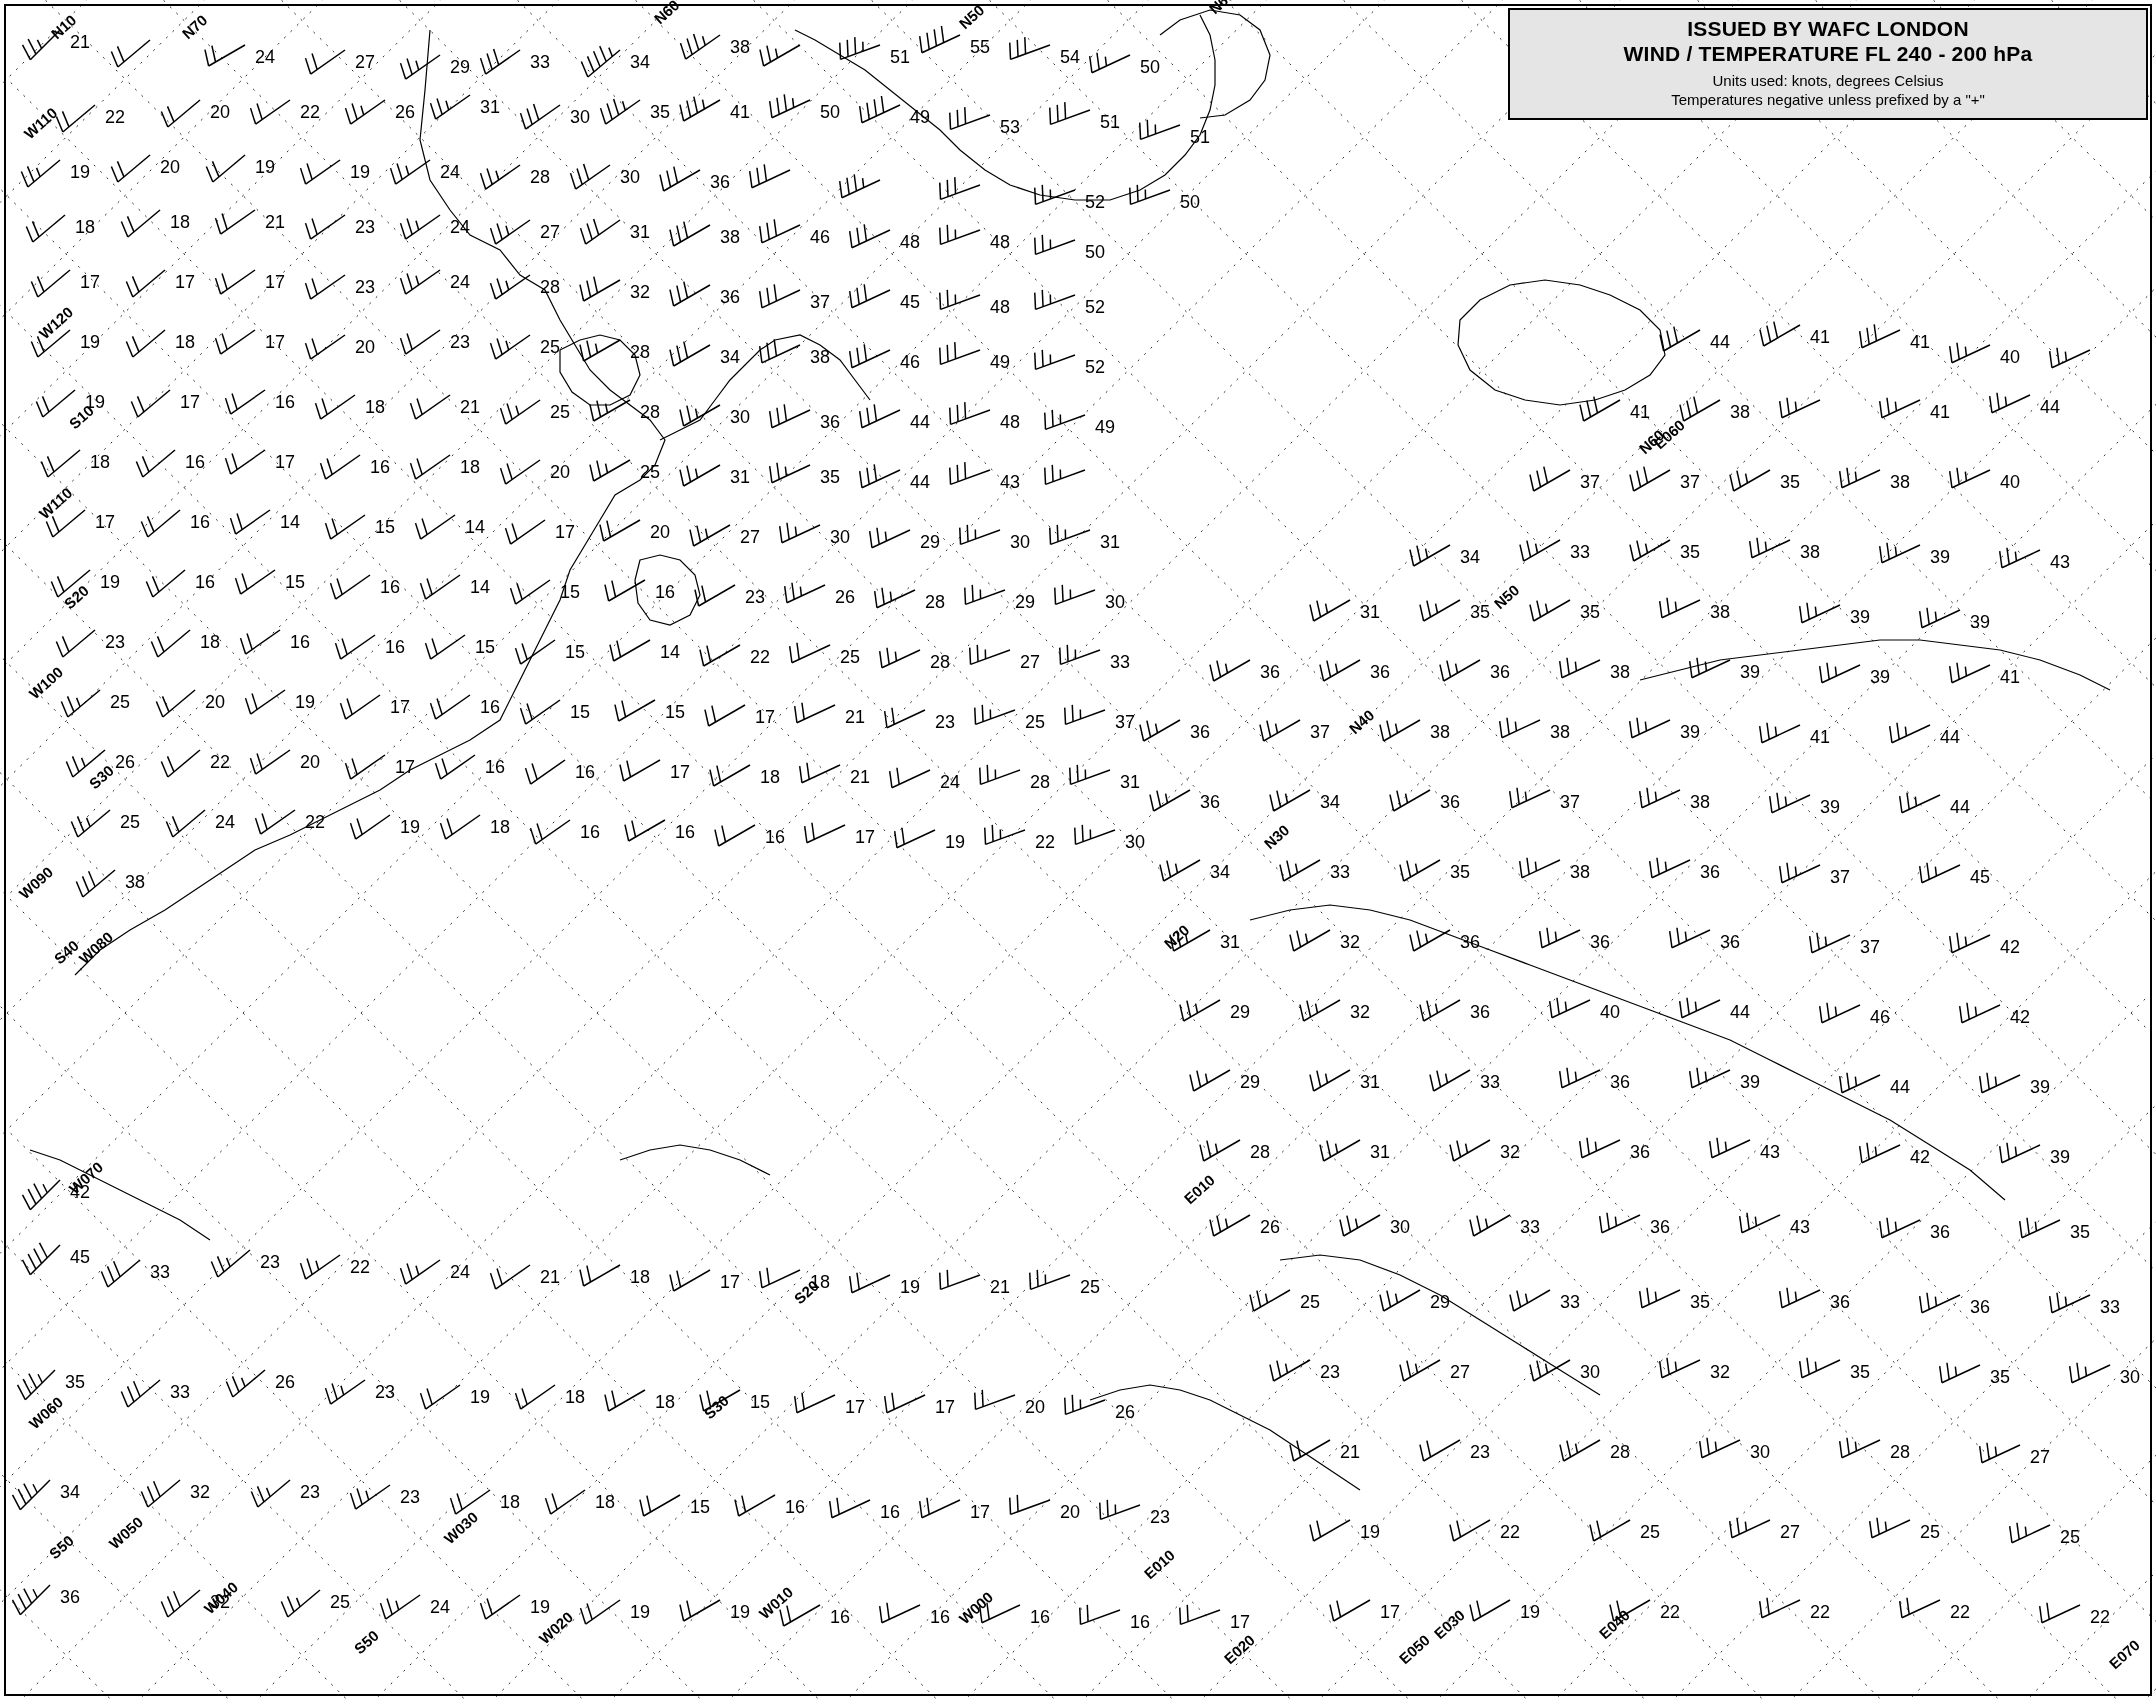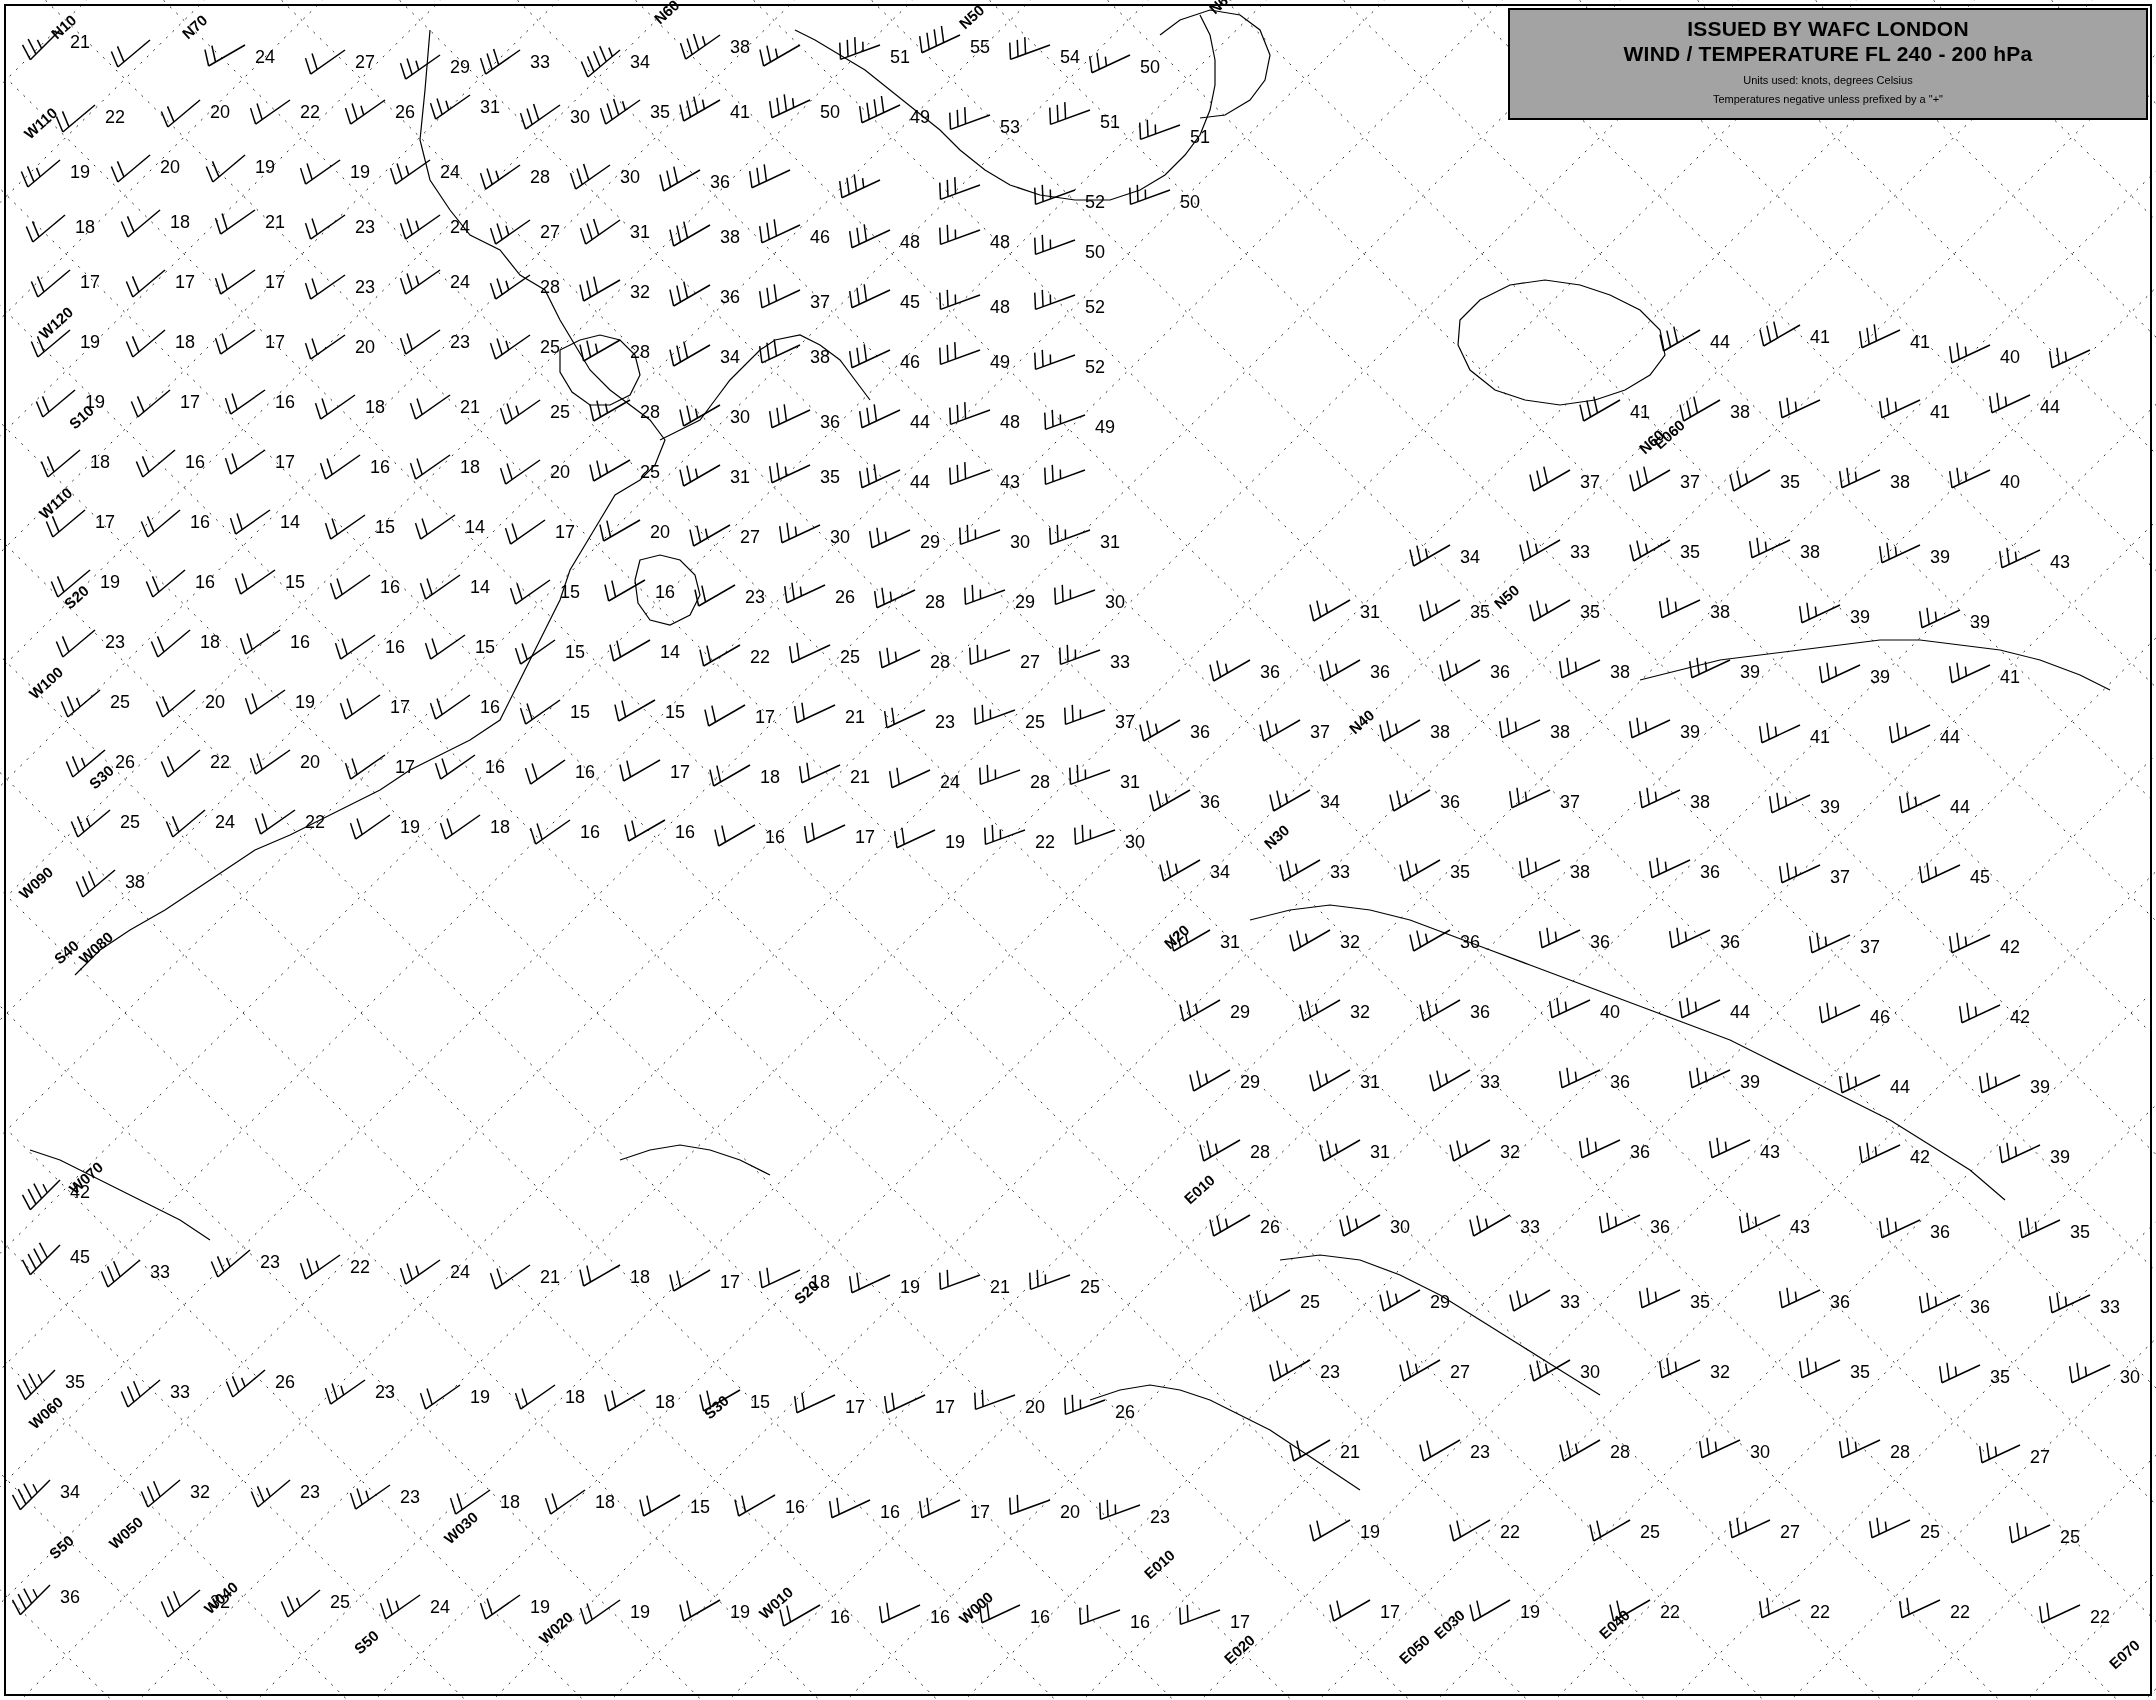--- a/index.html
+++ b/index.html
@@ -30,35 +30,35 @@
   .coast{stroke:#000;stroke-width:1.2;fill:none;}
   .barb{stroke:#000;stroke-width:1.5;fill:none;}
   .temp-text{font-family:"Liberation Sans", sans-serif;font-size:18px;fill:#000;}
   .grid-label{font-family:"Liberation Sans", sans-serif;font-size:15px;fill:#000;font-weight:bold;}
   #legend-box{
     position:absolute;
     right:8px;
     top:8px;
     width:640px;
     border:2px solid #000;
-    background:#a3a3a3;
+    background:#e5e5e5;
     box-sizing:border-box;
     padding:6px 10px 9px 10px;
     text-align:center;
   }
   #legend-box .ln{
     font-size:21px;
     font-weight:bold;
     line-height:25px;
     letter-spacing:.2px;
     color:#000;
     white-space:nowrap;
   }
   #legend-box .sub{
-    font-size:11px;
+    font-size:15px;
     font-weight:normal;
     line-height:19px;
     color:#000;
     white-space:nowrap;
   }
   #legend-box .gap{height:5px;}
 </style>
 </head>
 <body>
 

